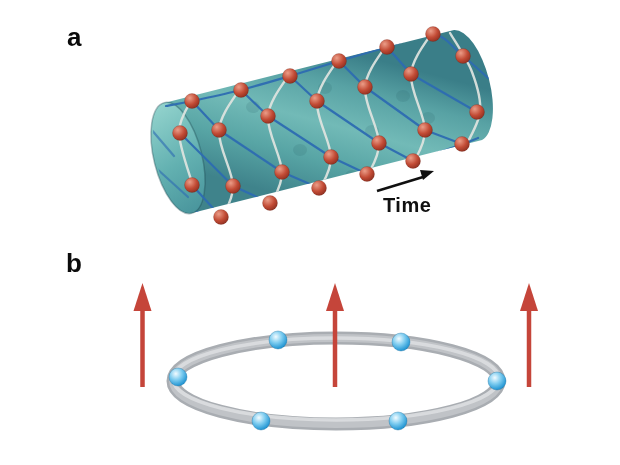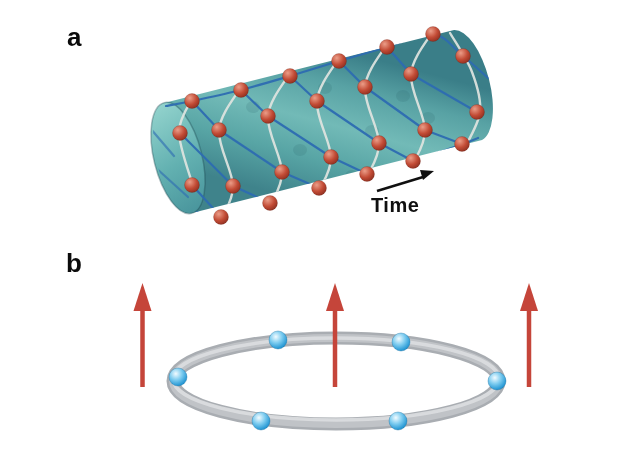--- a/index.html
+++ b/index.html
@@ -2,21 +2,21 @@
 <html><head>
 <meta charset="utf-8">
 <style>
   html,body{margin:0;padding:0;background:#fff;}
   #stage{position:relative;width:620px;height:465px;background:#ffffff;overflow:hidden;
          font-family:"Liberation Sans", sans-serif;}
   #fig{position:absolute;left:0;top:0;}
   .panel-label{position:absolute;font-weight:bold;font-size:26px;color:#0b0b0b;line-height:1;}
   #label-a{left:67px;top:24px;}
   #label-b{left:66px;top:250px;}
-  #time-label{position:absolute;left:371px;top:195px;font-size:20px;font-weight:bold;
+  #time-label{position:absolute;left:383px;top:195px;font-size:20px;font-weight:bold;
               letter-spacing:0.5px;color:#101010;line-height:1;}
 </style>
 </head>
 <body>
 
 <div id="stage">
   <svg id="fig" width="620" height="465" viewBox="0 0 620 465">
       <defs>
         <linearGradient id="bodyG" gradientUnits="userSpaceOnUse" x1="341" y1="50" x2="301" y2="200">
           <stop offset="0%" stop-color="#3a7e88"></stop>

